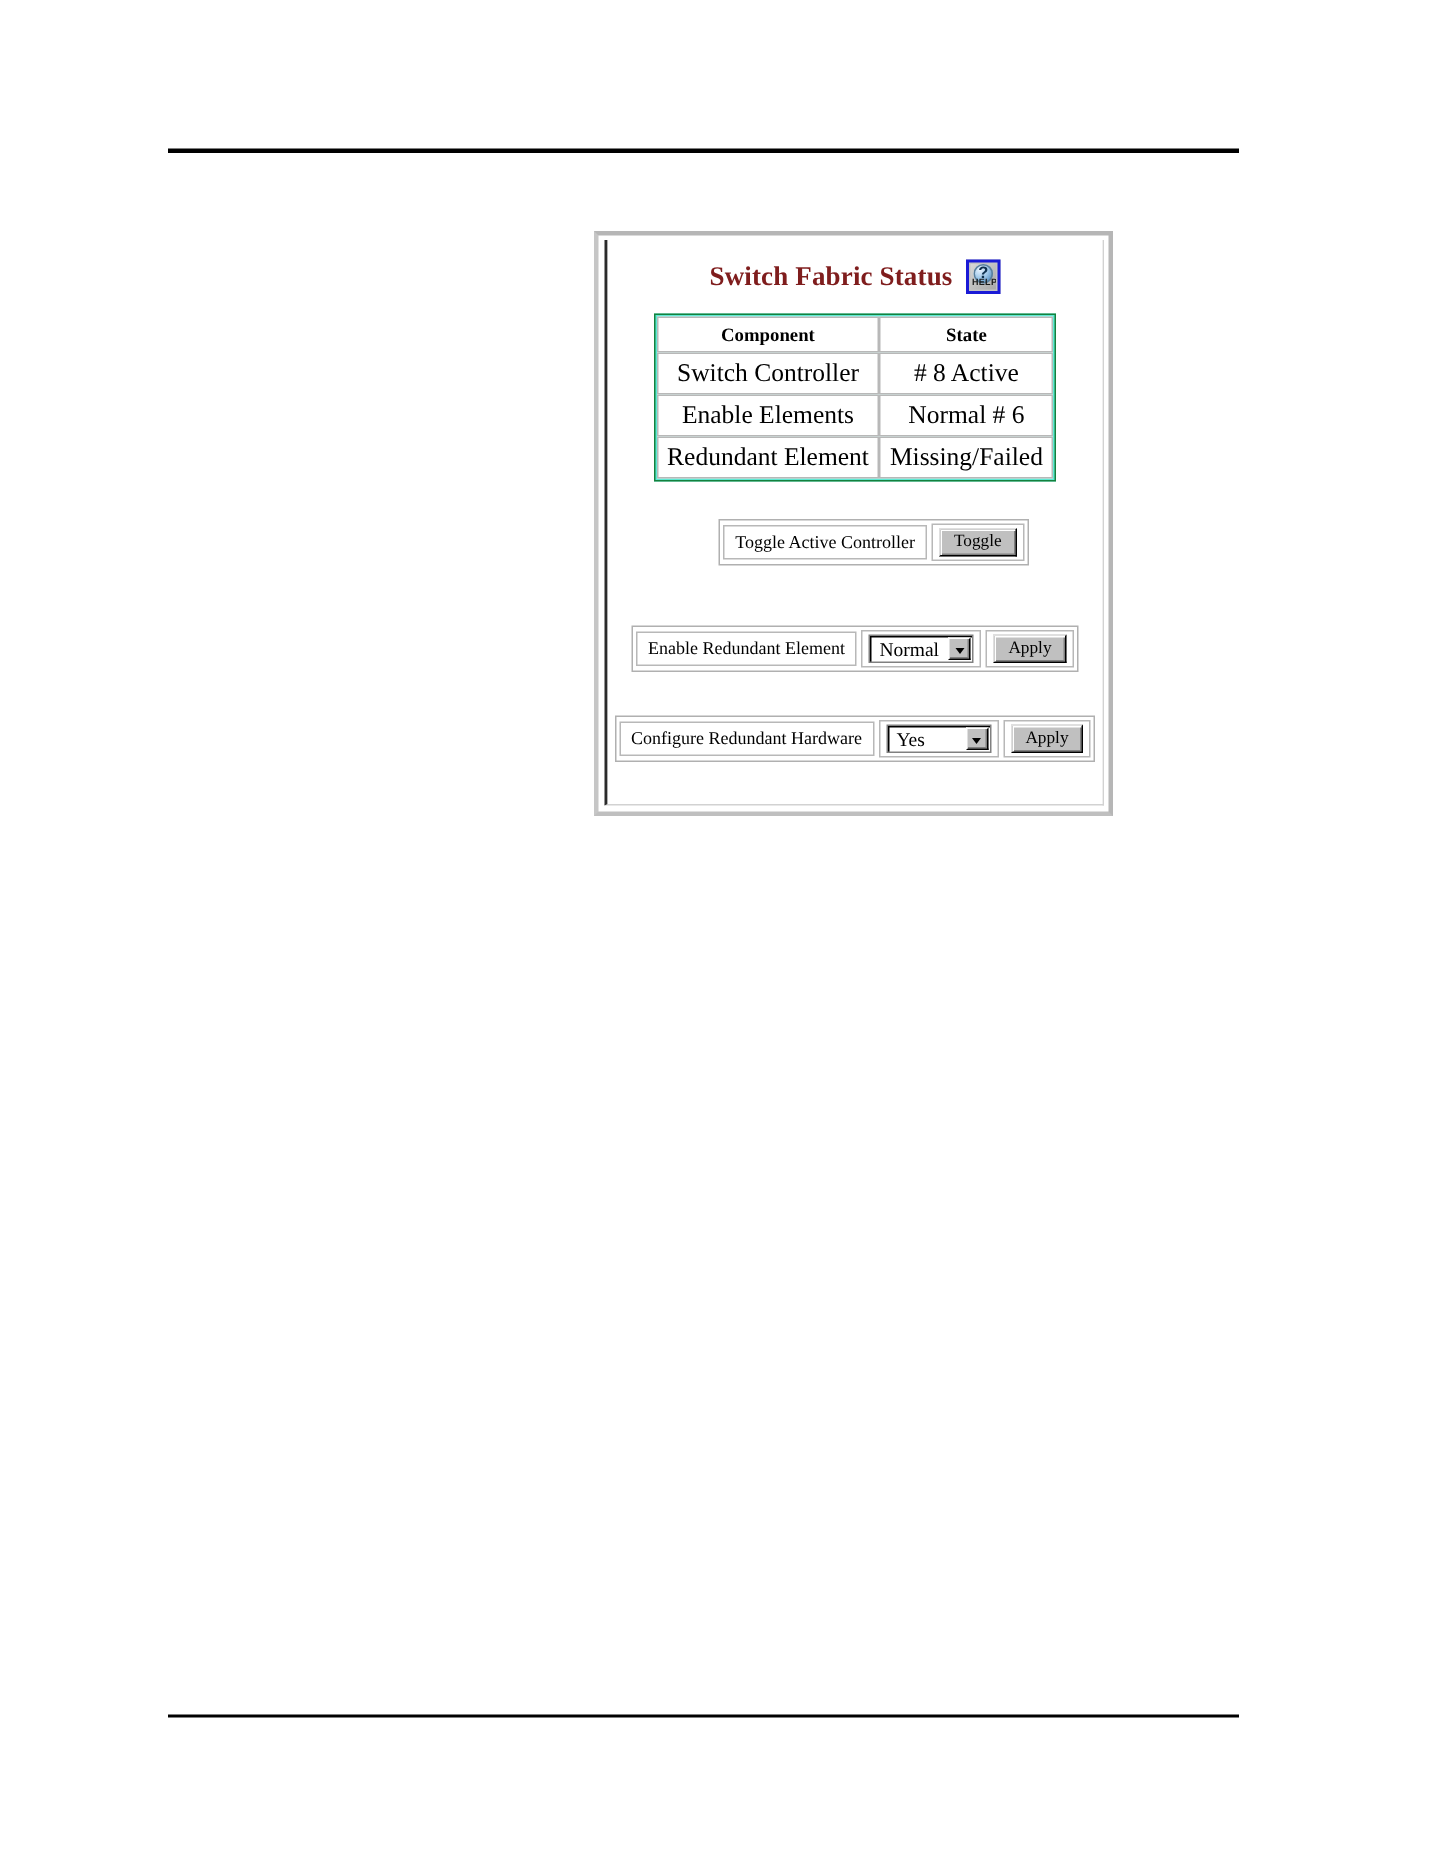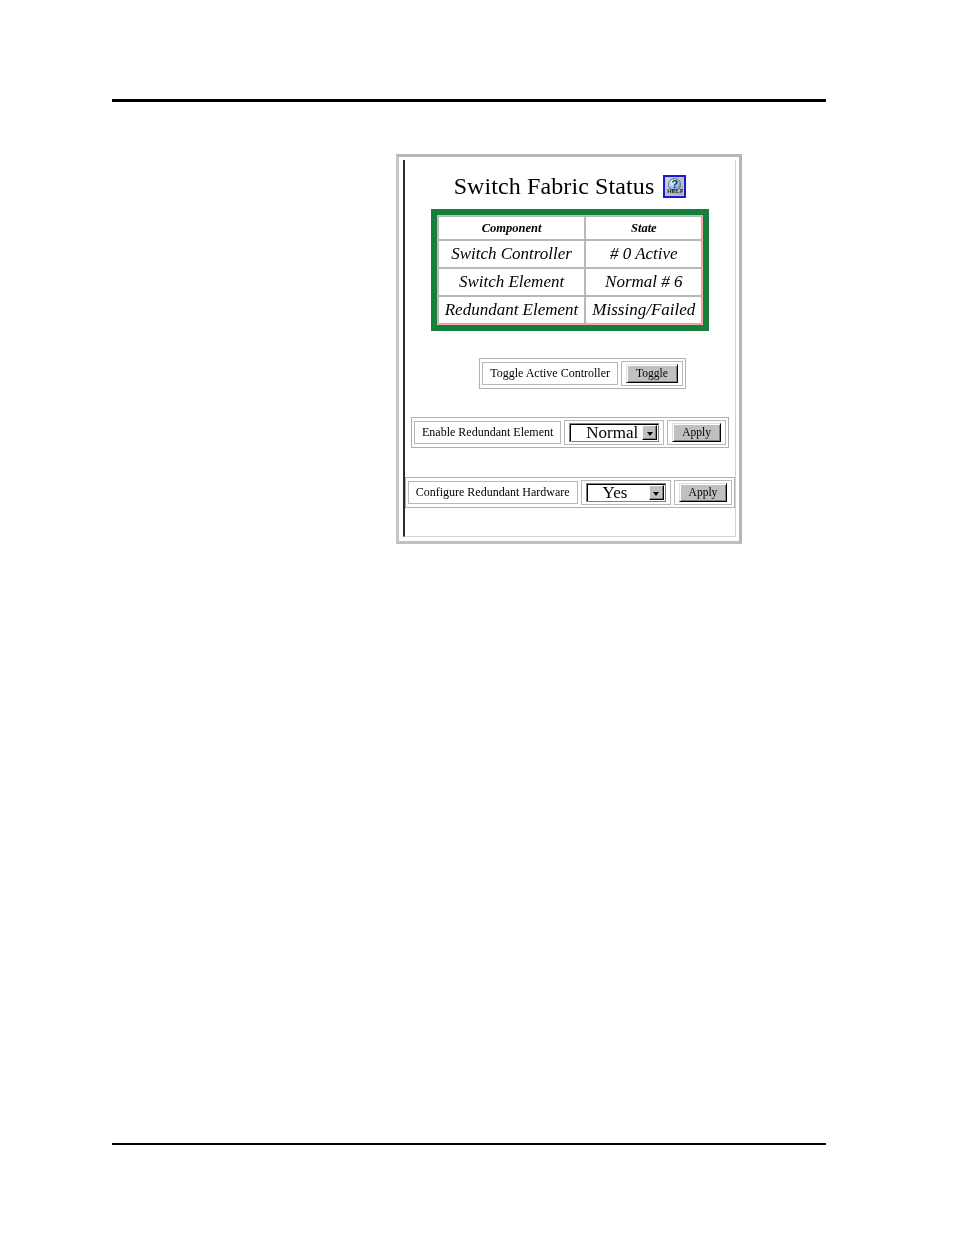--- a/index.html
+++ b/index.html
@@ -75,23 +75,23 @@
     left: 0;
     right: 0;
     top: 13px;
     display: flex;
     align-items: center;
     justify-content: center;
     gap: 9px;
   }
   .page-title {
     font-family: "Liberation Serif", serif;
-    font-size: 24px;
-    font-weight: normal;
-    color: #000000;
+    font-size: 18px;
+    font-weight: bold;
+    color: #7f1d1d;
     letter-spacing: 0.1px;
     white-space: nowrap;
   }
 
   
   .help-icon {
     width: 23px;
     height: 23px;
     box-sizing: border-box;
     border: 2px solid #1a1ad6;
@@ -151,24 +151,23 @@
     position: absolute;
     left: 0;
     right: 0;
     top: 49px;
     display: flex;
     justify-content: center;
   }
   table.status-table {
     border-collapse: separate;
     border-spacing: 0;
-    border: 6px solid #15803d;
-    background: #fca5a5;
+    border: 1px solid #15803d;
+    background: #5eead4;
     padding: 1px;
-    font-style: italic;
   }
   table.status-table td {
     border: 1px solid #b8b8b8;
     background: #ffffff;
     font-family: "Liberation Serif", serif;
     font-size: 17px;
     color: #000000;
     text-align: center;
     padding: 3px 6px;
     height: 16px;
@@ -182,21 +181,21 @@
   }
 
   
   .ctl-wrap {
     position: absolute;
     left: 0;
     right: 0;
     display: flex;
     justify-content: center;
   }
-  #ctl-toggle { top: 198px; margin-left: 25px; }
+  #ctl-toggle { top: 186px; margin-left: 25px; }
   #ctl-enable { top: 257px; }
   #ctl-configure { top: 317px; }
 
   .ctl-box {
     border: 1px solid #b0b0b0;
     background: #ffffff;
     padding: 2px;
     display: inline-flex;
     align-items: center;
     gap: 3px;
@@ -240,23 +239,23 @@
     display: inline-flex;
     align-items: stretch;
     background: #ffffff;
     border: 1px solid #808080;
     box-shadow: inset 1px 1px 0 #000000, inset -1px -1px 0 #ffffff;
     height: 17px;
     cursor: pointer;
   }
   .sel95 .sel-text {
     font-family: "Liberation Serif", serif;
-    font-size: 17px;
+    font-size: 13px;
     color: #000000;
-    padding: 1px 4px 0 16px;
+    padding: 1px 4px 0 6px;
     line-height: 15px;
     white-space: nowrap;
     min-width: 42px;
   }
   .sel95 .sel-arrow {
     width: 13px;
     background: #c0c0c0;
     border: 1px solid #000000;
     border-top-color: #ffffff;
     border-left-color: #ffffff;
@@ -299,24 +298,24 @@
 
       <div class="status-table-wrap">
         <table class="status-table">
           <tbody>
             <tr class="head">
               <td class="col-component">Component</td>
               <td class="col-state">State</td>
             </tr>
             <tr>
               <td class="col-component">Switch Controller</td>
-              <td class="col-state"># 0 Active</td>
+              <td class="col-state"># 8 Active</td>
             </tr>
             <tr>
-              <td class="col-component">Switch Element</td>
+              <td class="col-component">Enable Elements</td>
               <td class="col-state">Normal # 6</td>
             </tr>
             <tr>
               <td class="col-component">Redundant Element</td>
               <td class="col-state">Missing/Failed</td>
             </tr>
           </tbody>
         </table>
       </div>
 

